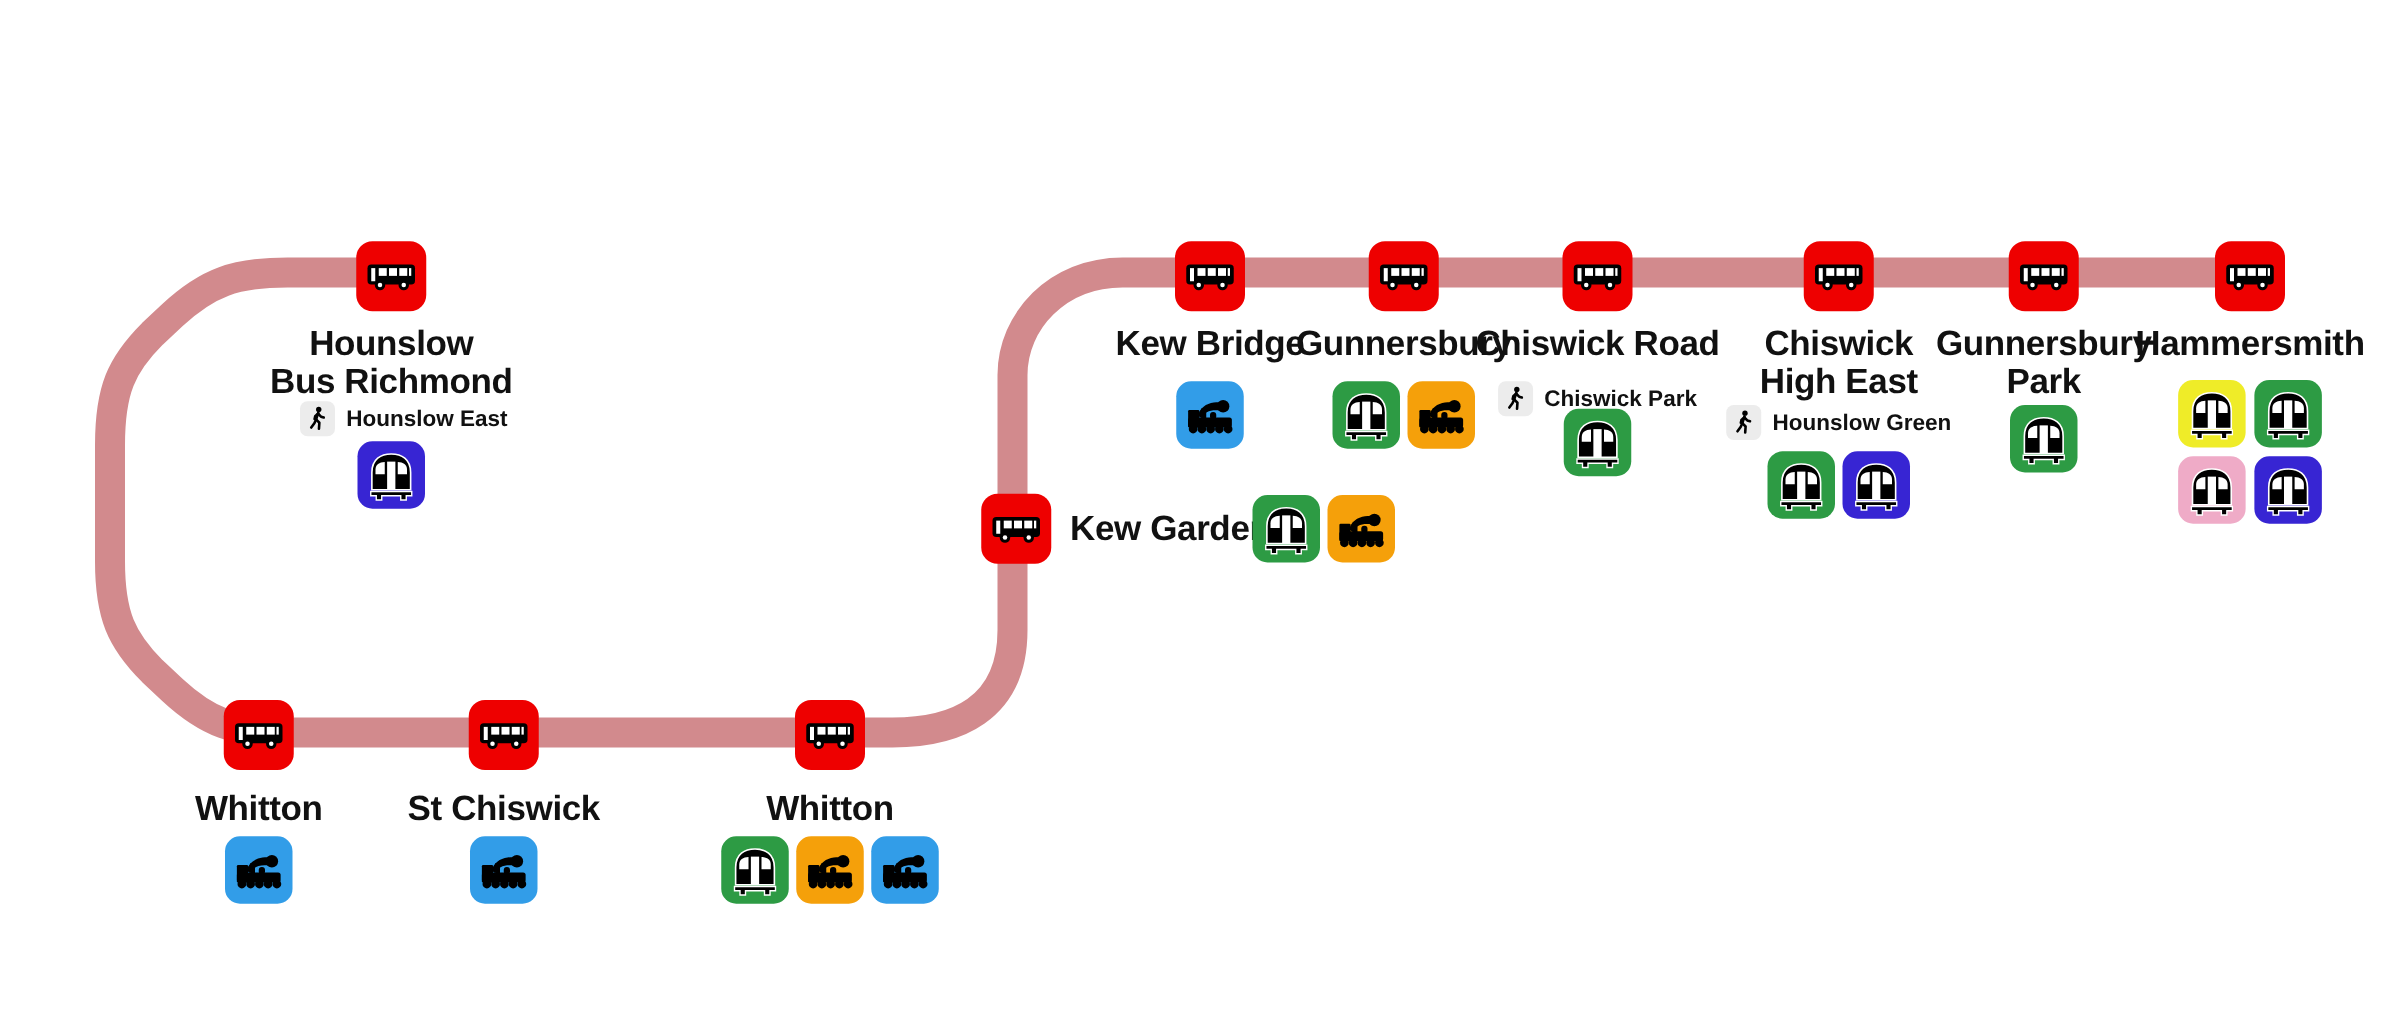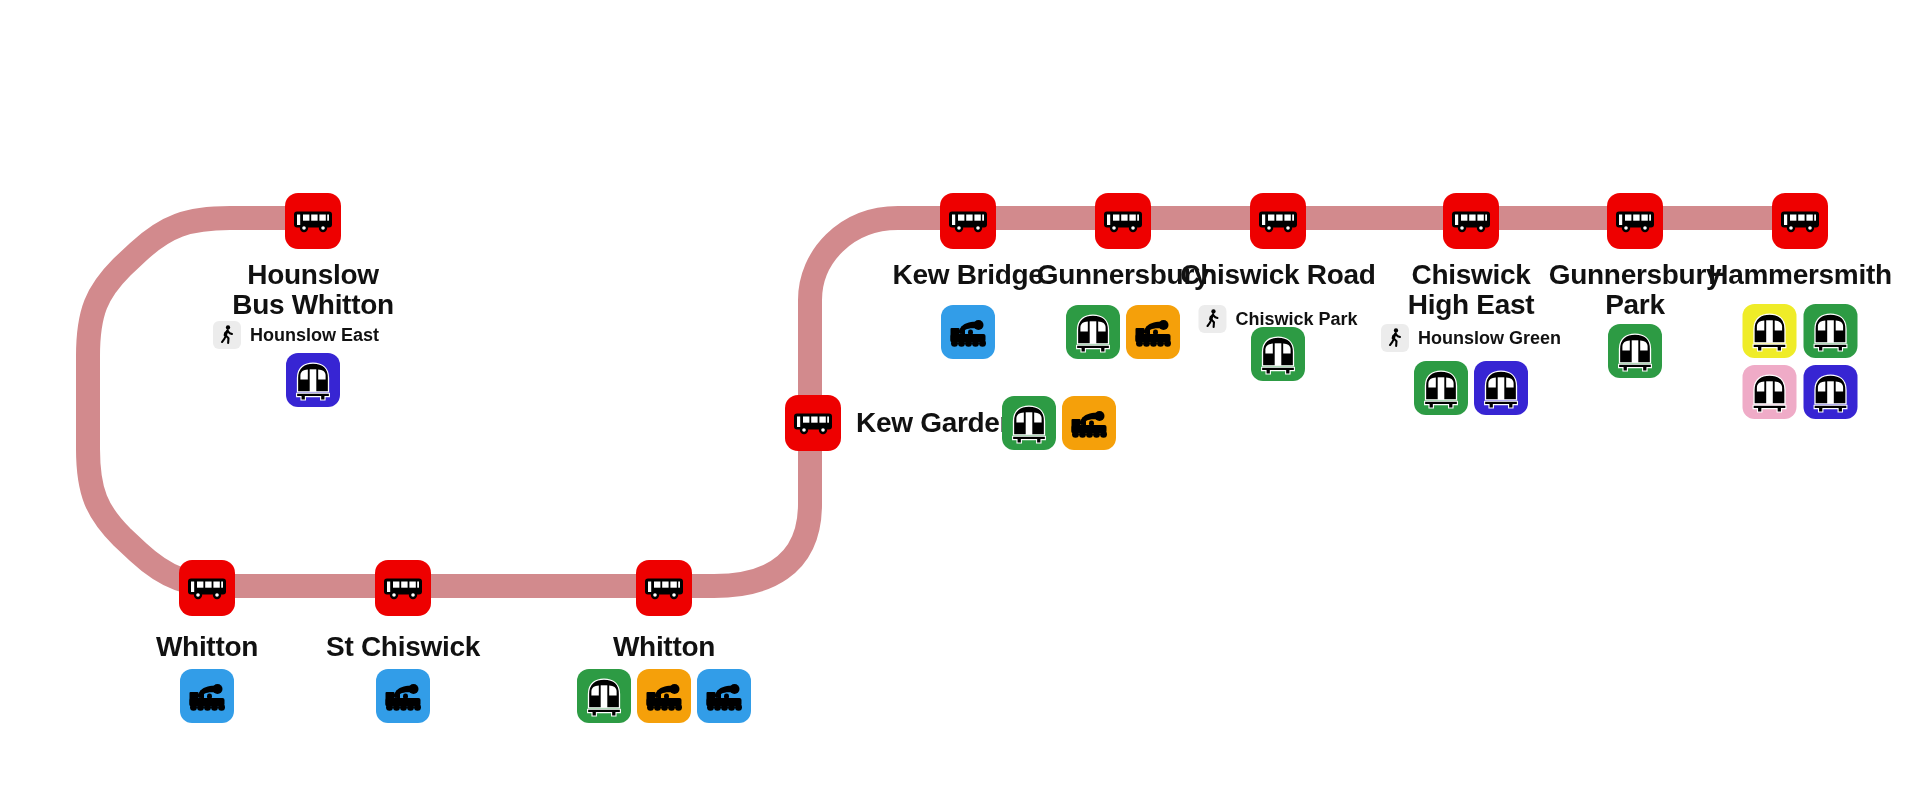--- a/index.html
+++ b/index.html
@@ -40,23 +40,23 @@
     <rect x="29.4" y="16.5" width="6.4" height="6.2" fill="#fff"></rect>
     <rect x="37.2" y="16.5" width="1.8" height="6.2" fill="#fff"></rect>
     <circle cx="14" cy="30" r="4.2" fill="#000000"></circle>
             <circle cx="14" cy="30" r="1.8" fill="#fff"></circle>
     <circle cx="33" cy="30" r="4.2" fill="#000000"></circle>
             <circle cx="33" cy="30" r="1.8" fill="#fff"></circle>
   </svg>
         </div>
         <div class="st-label ctr" style="top: 260px; left: 313px; text-align: center;">
           <span>Hounslow</span>
-          <span>Bus Whitton</span>
-        </div>
-        <div class="walk ctr" style="left: 296px; top: 321px;">
+          <span>Bus Richmond</span>
+        </div>
+        <div class="walk ctr" style="left: 323px; top: 321px;">
           <div class="walk-box" style="background: rgb(236, 236, 236);">
             <svg viewBox="0 0 24 26" width="20" height="22">
     <circle cx="13.2" cy="4" r="2.6" fill="#000000"></circle>
     <g fill="none" stroke="#000000" stroke-width="2.5" stroke-linecap="round" stroke-linejoin="round">
       <path d="M12.8 7.2 L10.6 13.6"></path>
       <path d="M12.6 8.2 L15.4 11 L18 11.8"></path>
       <path d="M12.4 8.2 L9.8 10.6 L9.2 13.2"></path>
       <path d="M10.6 13.6 L13.8 16.8 L13.4 22.6"></path>
       <path d="M10.8 13.4 L9 17.4 L6 21.4"></path>
     </g>

